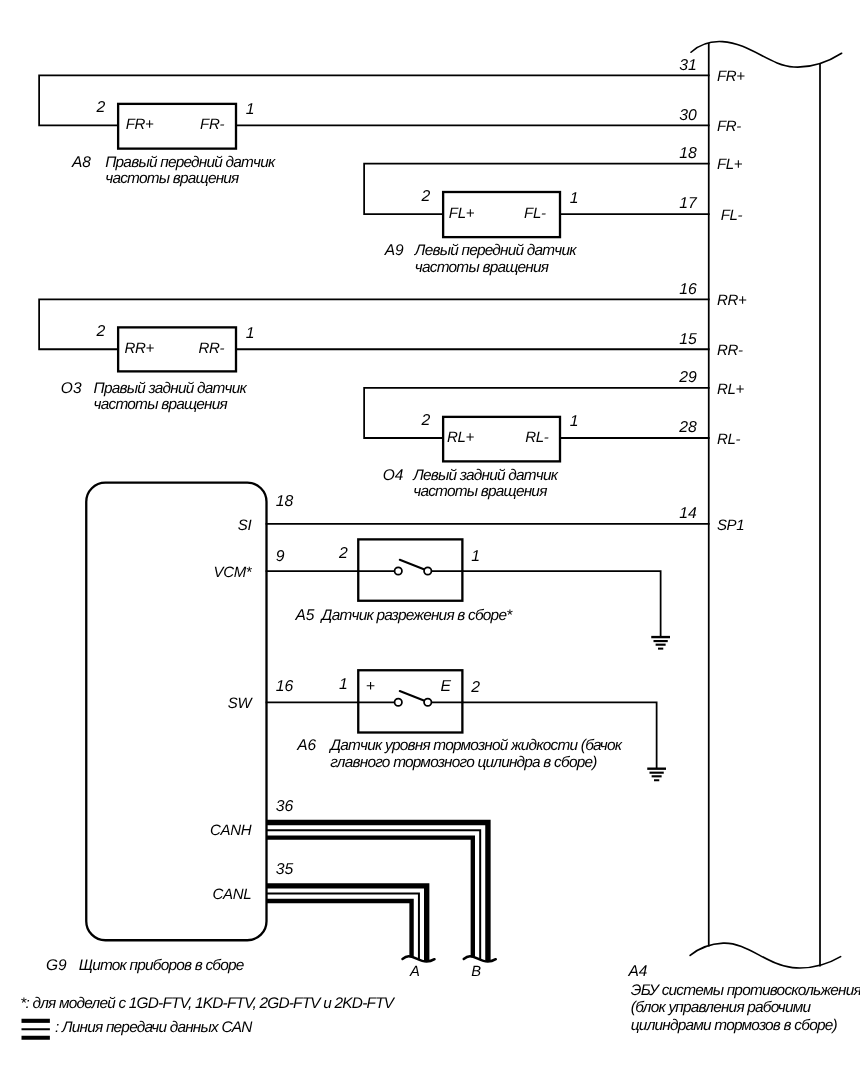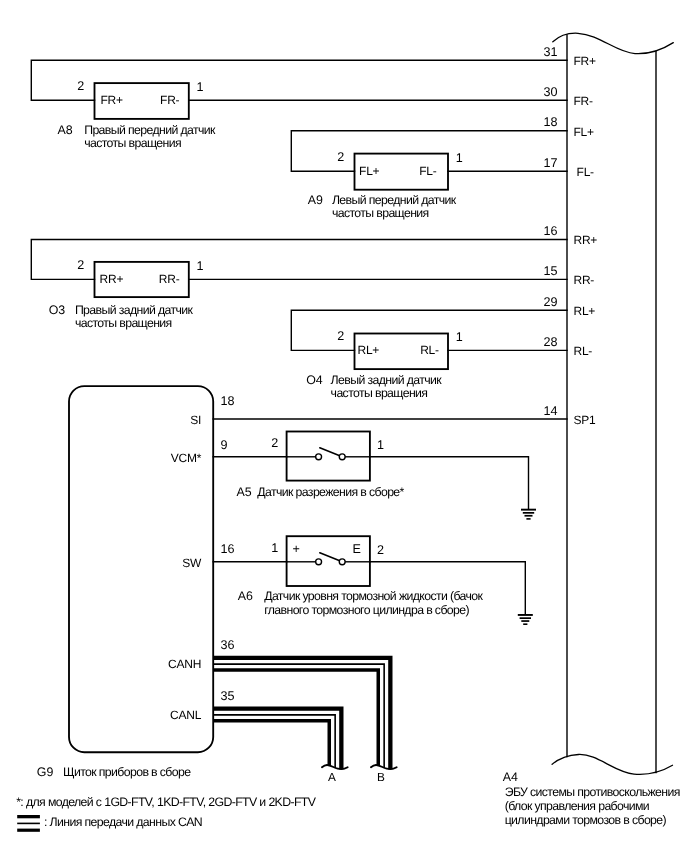--- a/index.html
+++ b/index.html
@@ -1,19 +1,19 @@
 <!DOCTYPE html>
 <html><head>
 <meta charset="utf-8">
 <style>
   html,body{margin:0;padding:0;background:#ffffff;}
   *{-webkit-font-smoothing:antialiased;text-rendering:geometricPrecision;}
   body{width:688px;height:852px;overflow:hidden;
        font-family:"Liberation Sans",sans-serif;}
-  #stage{position:relative;width:688px;height:852px;background:#ffffff;overflow:hidden;}
+  #stage{position:relative;width:688px;height:852px;background:#ffffff;overflow:hidden;font-style:italic;}
   svg#sheet{position:absolute;left:0;top:0;display:block;}
   .wire{fill:none;stroke:#000000;stroke-width:1.4;stroke-linecap:square;}
   .box{fill:none;stroke:#000000;stroke-width:1.85;}
   .wave{fill:none;stroke:#000000;stroke-width:1.3;stroke-linecap:round;stroke-linejoin:round;}
   .swline{fill:none;stroke:#000000;stroke-width:1.6;stroke-linecap:round;}
   .swdot{fill:#ffffff;stroke:#000000;stroke-width:1.4;}
   .canbar{fill:#000000;}
   .cutwave{fill:none;stroke:#000000;stroke-width:1.9;stroke-linecap:round;}
   .canstripe{fill:none;stroke:#000000;stroke-linecap:butt;stroke-linejoin:miter;}
   text{fill:#000000;font-family:"Liberation Sans",sans-serif;white-space:pre;}

